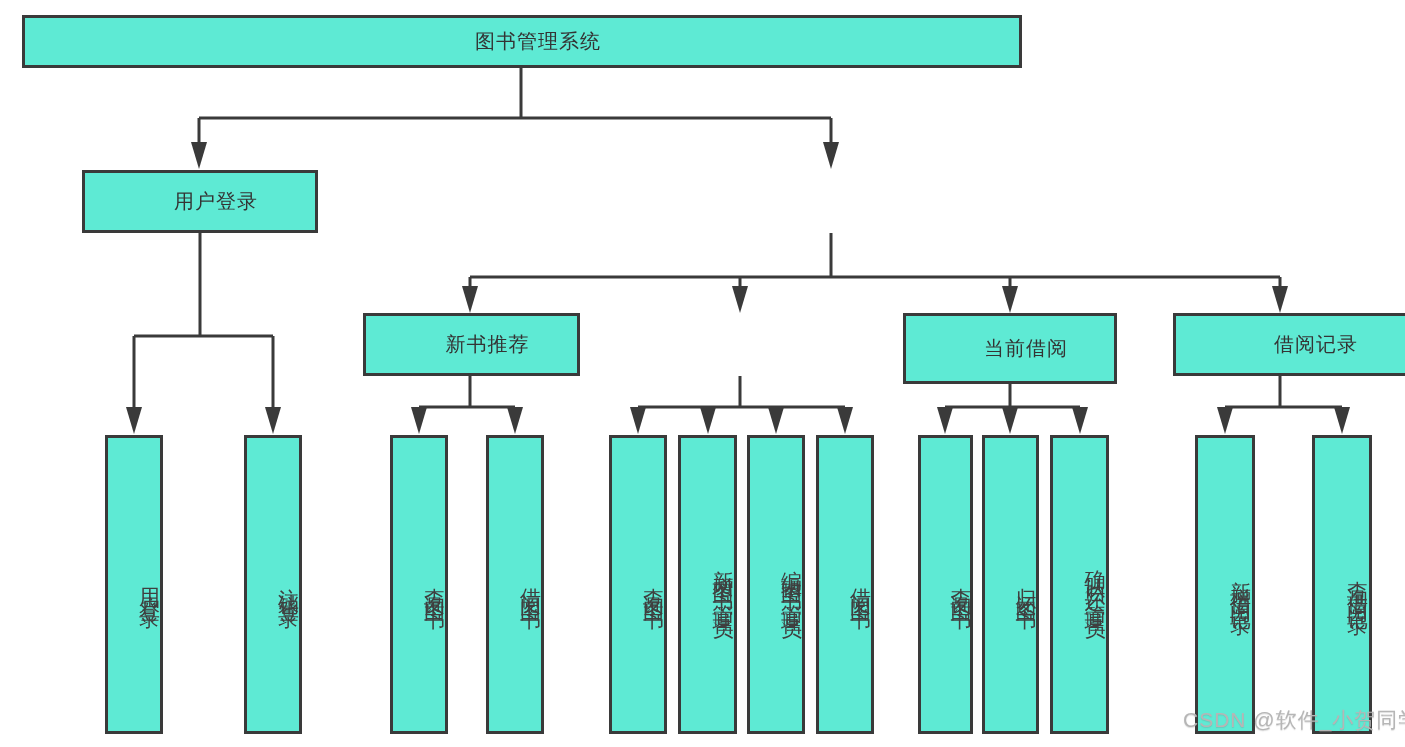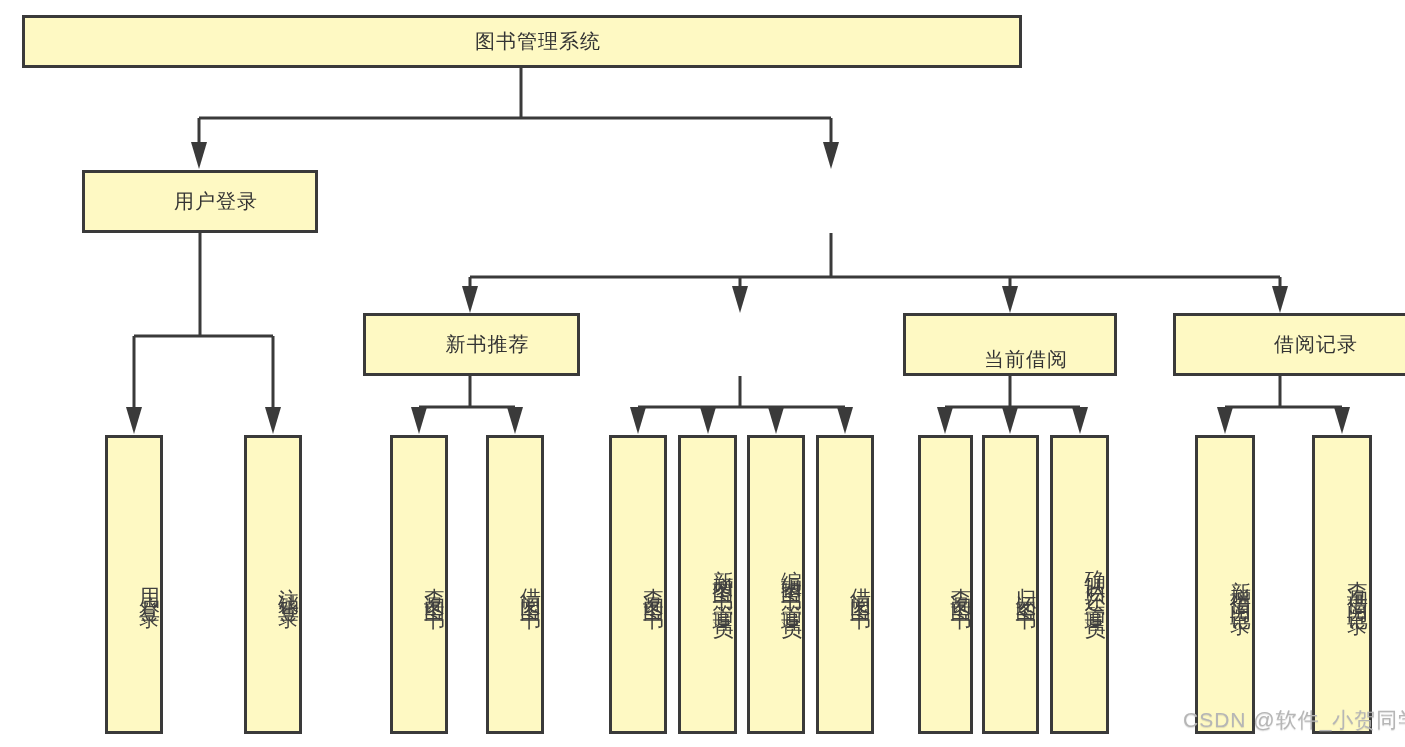--- a/index.html
+++ b/index.html
@@ -3,21 +3,21 @@
 <meta charset="utf-8">
 <style>
   html,body{margin:0;padding:0;background:#ffffff;}
   body{
     width:1405px;height:747px;position:relative;overflow:hidden;
     font-family:"Liberation Sans","DejaVu Sans",sans-serif;
   }
   .stage{position:absolute;left:0;top:0;width:1405px;height:747px;}
   svg.wires{position:absolute;left:0;top:0;width:1405px;height:747px;pointer-events:none;}
   .node{
-    position:absolute;box-sizing:border-box;background:#fef9c3;
+    position:absolute;box-sizing:border-box;background:#5eead4;
     border:3px solid #3a3a3a;display:flex;align-items:center;justify-content:center;
     color:#343434;z-index:2;padding-left:32px;
   }
   .node.h{font-size:20px;letter-spacing:1px;}
   .node.leaf{z-index:2;}
   .node.leaf .vtxt{
     writing-mode:vertical-rl;text-orientation:upright;
     font-size:21px;letter-spacing:7px;color:#3f3f3f;line-height:1;
     display:block;
   }
@@ -68,21 +68,21 @@
     <span>图书管理系统</span>
   </div>
 
   <div class="node h" style="left:82px;top:170px;width:236px;height:63px;">
     <span>用户登录</span>
   </div>
 
   <div class="node h" style="left:363px;top:313px;width:217px;height:63px;">
     <span>新书推荐</span>
   </div>
-  <div class="node h" style="left:903px;top:313px;width:214px;height:63px;align-items:flex-end;">
+  <div class="node h" style="left:903px;top:313px;width:214px;height:71px;">
     <span>当前借阅</span>
   </div>
   <div class="node h" style="left:1173px;top:313px;width:254px;height:63px;">
     <span>借阅记录</span>
   </div>
 
   <div class="node leaf" style="left:105px;top:435px;width:58px;height:299px;">
     <span class="vtxt">用户登录</span>
   </div>
   <div class="node leaf" style="left:244px;top:435px;width:58px;height:299px;">

